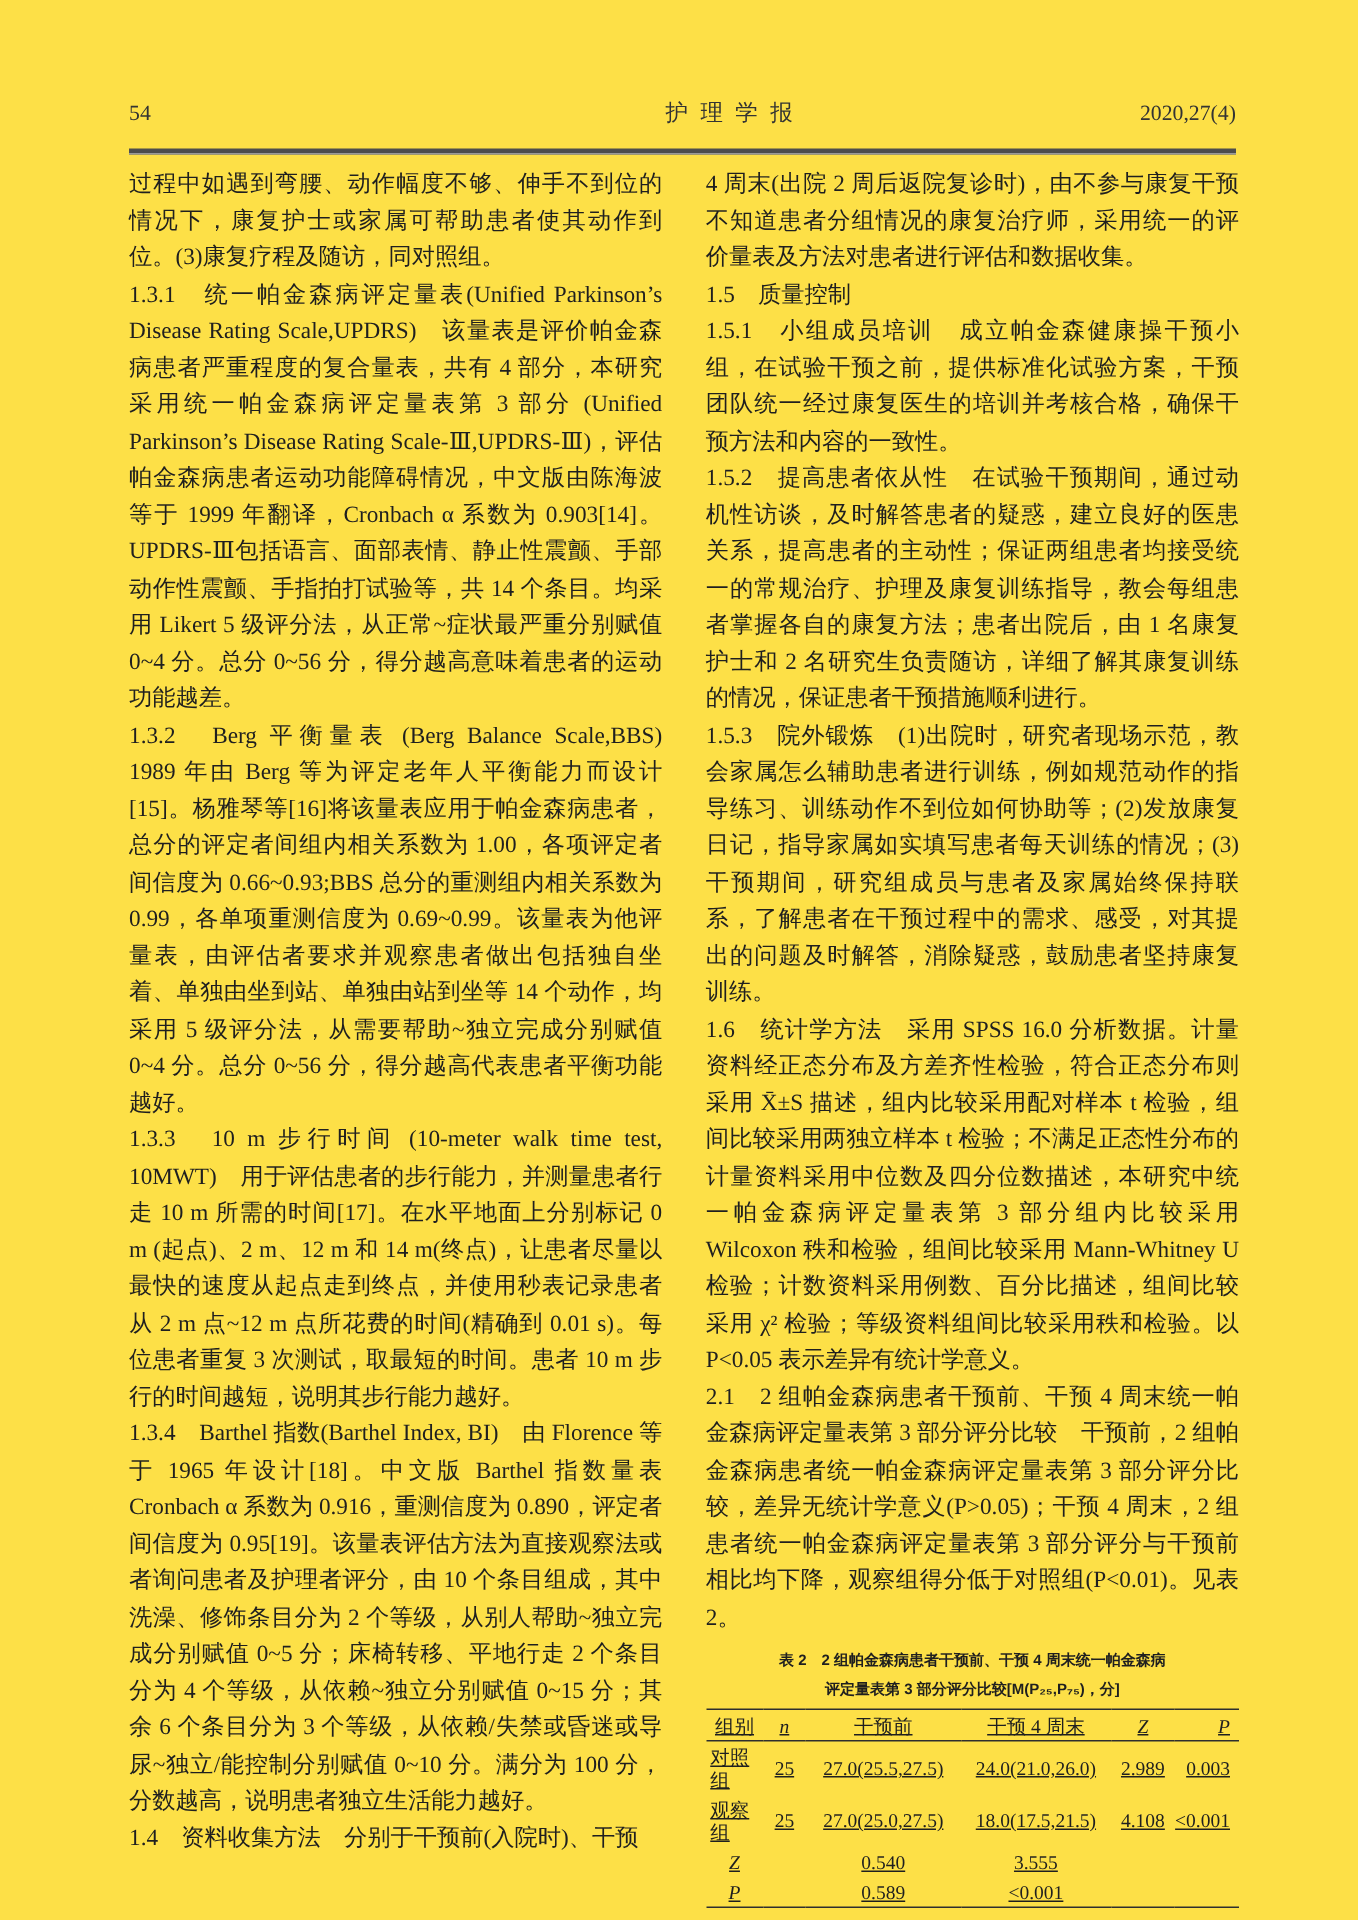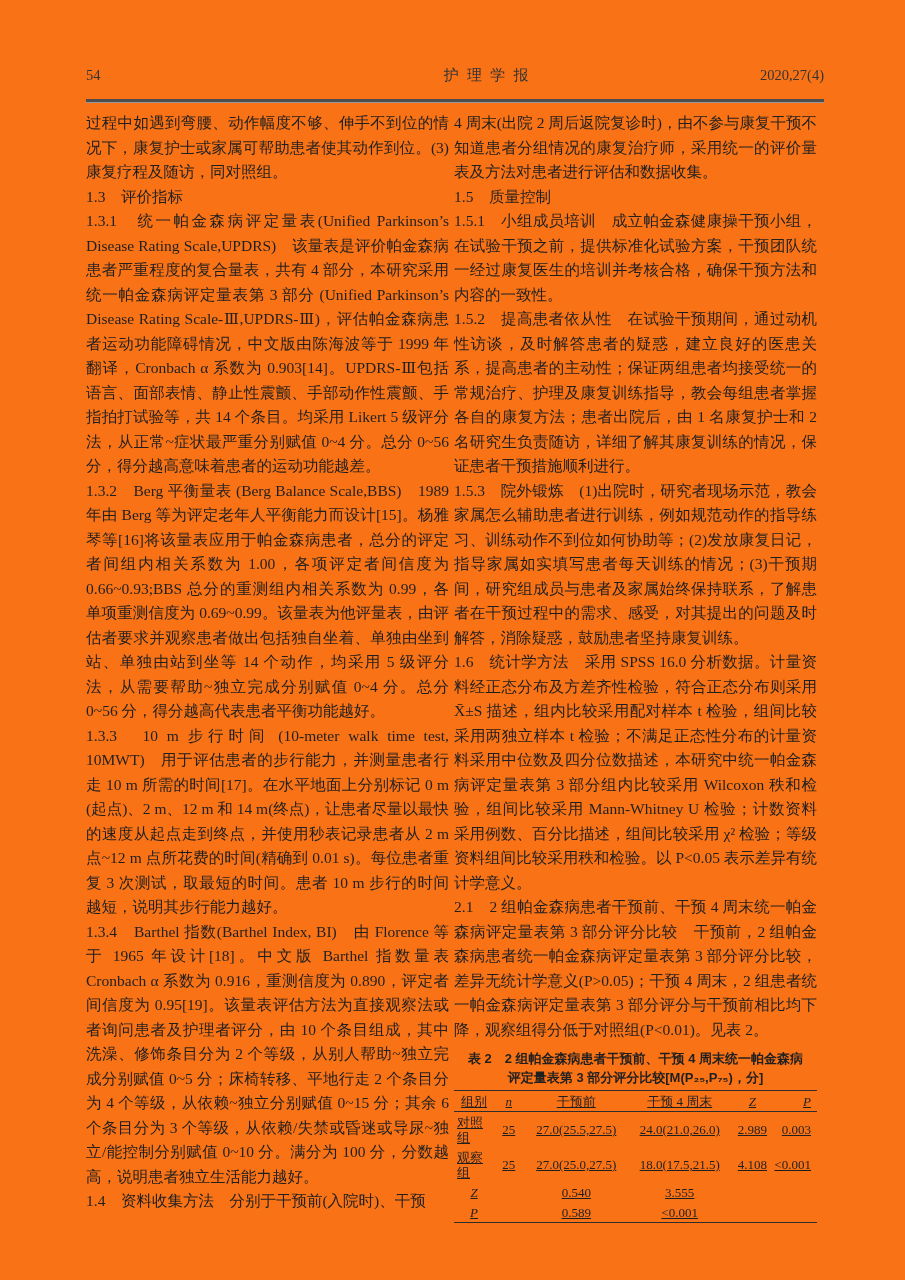--- a/index.html
+++ b/index.html
@@ -1,48 +1,48 @@
 <!DOCTYPE html>
 <html><head>
 <meta charset="utf-8">
 <style>
   html,body { margin:0; padding:0; background:#ffffff; }
   .page {
-    position:relative; width:905px; height:1280px; background:#f97316;
+    position:relative; width:905px; height:1280px; background:#fde047;
     color:#1f1f1f; font-family:"Liberation Serif","DejaVu Serif",serif;
     overflow:hidden;
   }
   .header-row {
     position:absolute; left:86px; top:66px; width:738px;
     display:flex; justify-content:space-between; align-items:baseline;
     font-size:14.5px; color:#333333;
   }
   .journal-title { letter-spacing:0.55em; font-size:15px; padding-left:120px; }
   .issue-info { font-size:14.5px; }
   .head-rule {
     position:absolute; left:86px; top:99px; width:738px; height:3px;
     background:#4d4d4d; border-bottom:1px solid #9a9a9a;
   }
   .columns {
     position:absolute; left:86px; top:111px; width:740px;
-    display:flex; gap:5px;
+    display:flex; gap:29px;
   }
   .col {
     width:363px; font-size:15.5px; line-height:24.5px;
     text-align:justify;
   }
   .col p { margin:0; }
   .sec-head { margin:0; }
   .hei {
     font-family:"Liberation Sans","DejaVu Sans",sans-serif;
     font-weight:bold;
   }
   .results-head { margin:14px 0 5px 0; font-size:16px; }
   .table-caption {
-    margin-top:7px; text-align:center; font-size:13px; line-height:19px;
+    margin-top:7px; text-align:center; font-size:10px; line-height:19px;
     font-family:"Liberation Sans","DejaVu Sans",sans-serif; font-weight:bold;
   }
   table.results-table {
     width:100%; border-collapse:collapse; margin-top:3px;
     font-size:13px; line-height:15px;
     border-top:1.6px solid #2e2e2e; border-bottom:1.6px solid #2e2e2e;text-decoration:underline;
   }
   table.results-table th {
     font-weight:normal; border-bottom:1px solid #2e2e2e;
     padding:3px 0 2px 0; text-align:center;
@@ -66,21 +66,20 @@
     <span>54</span>
     <span class="journal-title">护理学报</span>
     <span class="issue-info">2020,27(4)</span>
   </div>
   <div class="head-rule"></div>
 
   <div class="columns">
 
     <div class="col">
       <p>过程中如遇到弯腰、动作幅度不够、伸手不到位的情况下，康复护士或家属可帮助患者使其动作到位。(3)康复疗程及随访，同对照组。</p>
-      <p class="sec-head">1.3　评价指标</p>
       <p>1.3.1　统一帕金森病评定量表(Unified Parkinson’s Disease Rating Scale,UPDRS)　该量表是评价帕金森病患者严重程度的复合量表，共有 4 部分，本研究采用统一帕金森病评定量表第 3 部分 (Unified Parkinson’s Disease Rating Scale-Ⅲ,UPDRS-Ⅲ)，评估帕金森病患者运动功能障碍情况，中文版由陈海波等于 1999 年翻译，Cronbach α 系数为 0.903[14]。UPDRS-Ⅲ包括语言、面部表情、静止性震颤、手部动作性震颤、手指拍打试验等，共 14 个条目。均采用 Likert 5 级评分法，从正常~症状最严重分别赋值 0~4 分。总分 0~56 分，得分越高意味着患者的运动功能越差。</p>
       <p>1.3.2　Berg 平衡量表 (Berg Balance Scale,BBS)　1989 年由 Berg 等为评定老年人平衡能力而设计[15]。杨雅琴等[16]将该量表应用于帕金森病患者，总分的评定者间组内相关系数为 1.00，各项评定者间信度为 0.66~0.93;BBS 总分的重测组内相关系数为 0.99，各单项重测信度为 0.69~0.99。该量表为他评量表，由评估者要求并观察患者做出包括独自坐着、单独由坐到站、单独由站到坐等 14 个动作，均采用 5 级评分法，从需要帮助~独立完成分别赋值 0~4 分。总分 0~56 分，得分越高代表患者平衡功能越好。</p>
       <p>1.3.3　10 m 步行时间 (10-meter walk time test, 10MWT)　用于评估患者的步行能力，并测量患者行走 10 m 所需的时间[17]。在水平地面上分别标记 0 m (起点)、2 m、12 m 和 14 m(终点)，让患者尽量以最快的速度从起点走到终点，并使用秒表记录患者从 2 m 点~12 m 点所花费的时间(精确到 0.01 s)。每位患者重复 3 次测试，取最短的时间。患者 10 m 步行的时间越短，说明其步行能力越好。</p>
       <p>1.3.4　Barthel 指数(Barthel Index, BI)　由 Florence 等于 1965 年设计[18]。中文版 Barthel 指数量表 Cronbach α 系数为 0.916，重测信度为 0.890，评定者间信度为 0.95[19]。该量表评估方法为直接观察法或者询问患者及护理者评分，由 10 个条目组成，其中洗澡、修饰条目分为 2 个等级，从别人帮助~独立完成分别赋值 0~5 分；床椅转移、平地行走 2 个条目分为 4 个等级，从依赖~独立分别赋值 0~15 分；其余 6 个条目分为 3 个等级，从依赖/失禁或昏迷或导尿~独立/能控制分别赋值 0~10 分。满分为 100 分，分数越高，说明患者独立生活能力越好。</p>
       <p>1.4　资料收集方法　分别于干预前(入院时)、干预</p>
     </div>
 
     <div class="col">
       <p>4 周末(出院 2 周后返院复诊时)，由不参与康复干预不知道患者分组情况的康复治疗师，采用统一的评价量表及方法对患者进行评估和数据收集。</p>
       <p class="sec-head">1.5　质量控制</p>

